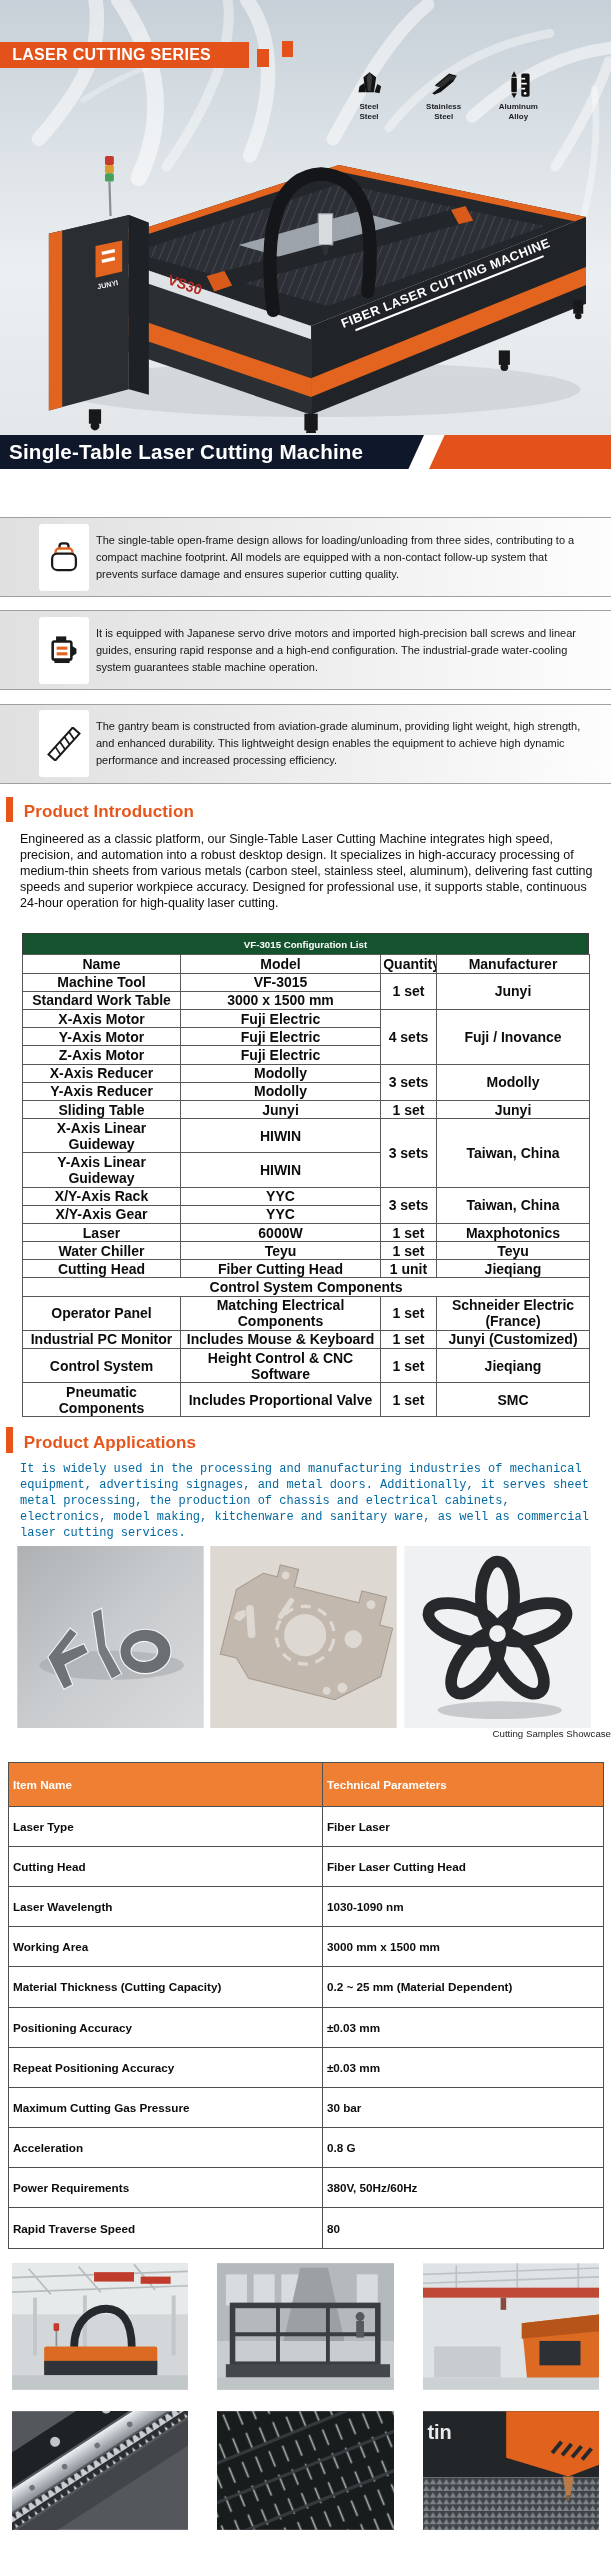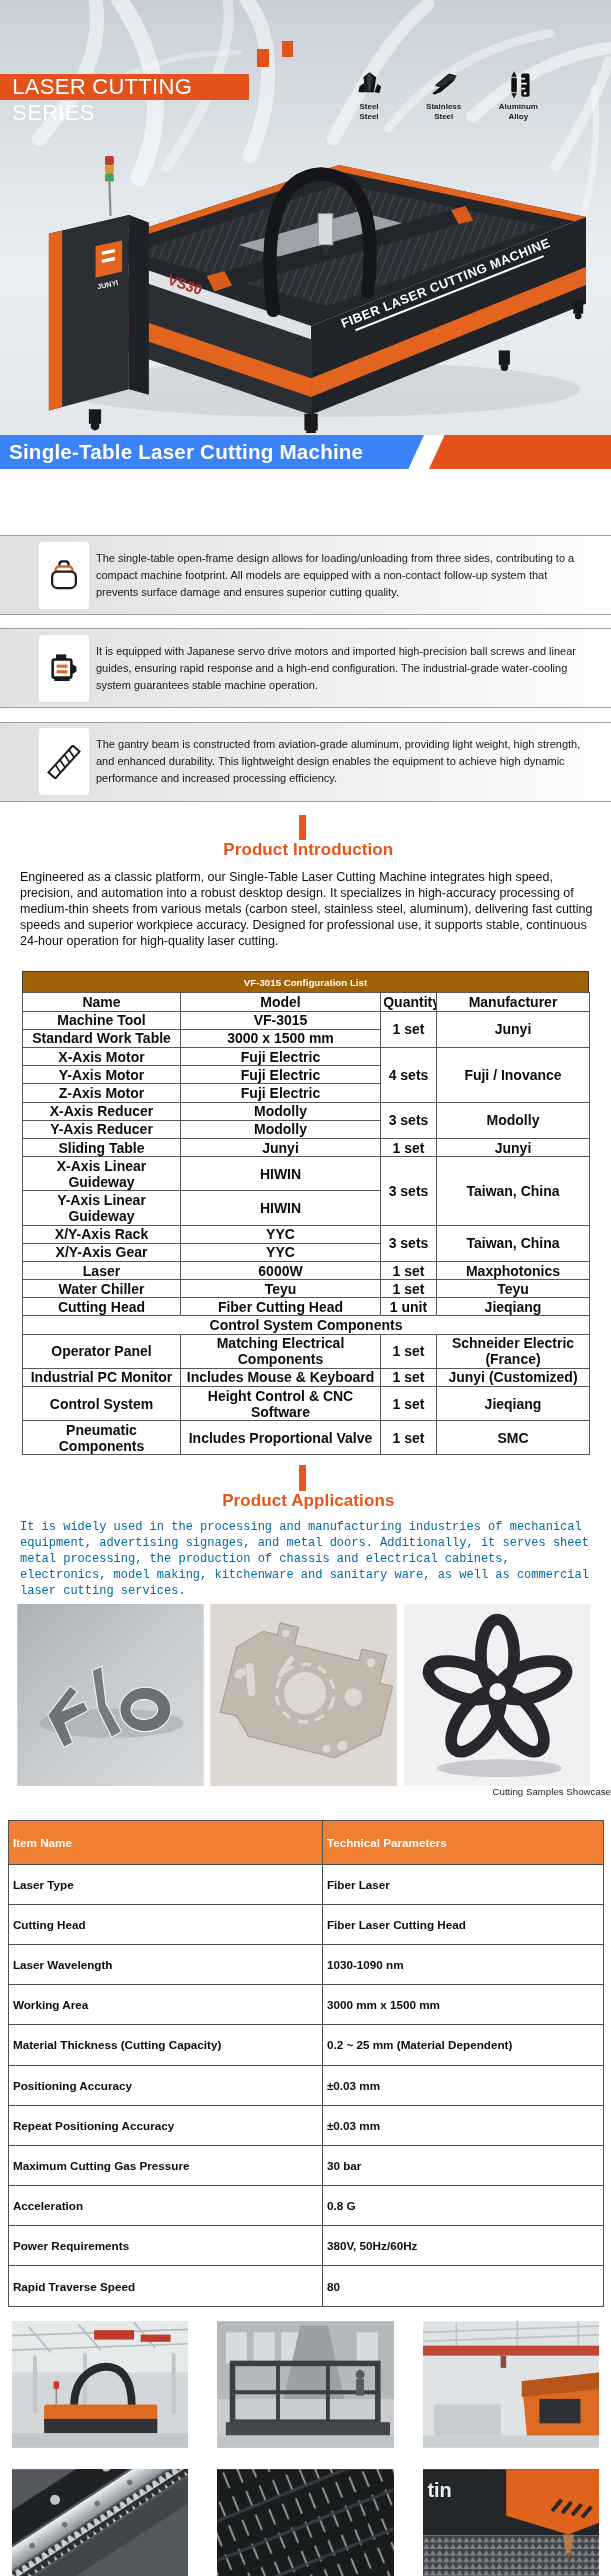--- a/index.html
+++ b/index.html
@@ -4,58 +4,58 @@
 <style>
   html,body{margin:0;padding:0;background:#fff;}
   body{width:611px;font-family:"Liberation Sans",sans-serif;color:#111;}
   .page{width:611px;overflow:hidden;background:#fff;}
 
   
   .hero{position:relative;width:611px;height:435px;overflow:hidden;
         background:linear-gradient(180deg,#c7d0d8 0%,#d8dfe4 28%,#eceff1 62%,#e3e7ea 100%);}
   .hero-branches{position:absolute;left:0;top:0;}
   .series-banner{position:absolute;left:0;top:42px;width:237px;height:25.6px;background:#e2521a;
-        color:#fff;font-size:22px;font-weight:normal;line-height:25.6px;padding-left:12.2px;letter-spacing:0.3px;margin-top:32px;}
+        color:#fff;font-size:16px;font-weight:bold;line-height:25.6px;padding-left:12.2px;letter-spacing:0.3px;}
   .deco-sq1{position:absolute;left:257px;top:49px;width:12.2px;height:18px;background:#e2521a;}
   .deco-sq2{position:absolute;left:282px;top:41px;width:11px;height:15.6px;background:#e2521a;}
   .materials{position:absolute;left:340px;top:69px;display:flex;gap:16.7px;}
   .material{width:58px;text-align:center;}
   .material .micon{height:31px;}
   .material .mlabel{font-size:8px;font-weight:bold;color:#1d1d1d;line-height:9.5px;margin-top:2.2px;}
   .machine{position:absolute;left:0;top:49px;}
 
   
   .title-banner{position:relative;width:611px;height:34px;background:#fff;}
-  .tb-black{position:absolute;left:0;top:0;width:424px;height:34px;background:#3b82f6;
+  .tb-black{position:absolute;left:0;top:0;width:424px;height:34px;background:#0f172a;
         clip-path:polygon(0 0,100% 0,calc(100% - 15.6px) 100%,0 100%);
         color:#fff;font-size:20.6px;font-weight:800;line-height:34px;padding-left:9px;box-sizing:border-box;letter-spacing:0.2px;}
   .tb-orange{position:absolute;left:429px;top:0;width:182px;height:34px;background:#e2521a;
         clip-path:polygon(15.6px 0,100% 0,100% 100%,0 100%);}
 
   
-  .features{margin-top:66px;}
+  .features{margin-top:48px;}
   .feature-bar{position:relative;height:78px;margin-bottom:13.3px;
         background:linear-gradient(90deg,#e0e0e0 0%,#efefef 55%,#fdfdfd 100%);
         border-top:1.1px solid #a0a0a0;border-bottom:1.1px solid #a0a0a0;}
   .icon-tile{position:absolute;left:39px;top:5.6px;width:50px;height:67px;background:#fff;border-radius:3.3px;
         display:flex;align-items:center;justify-content:center;}
   .feature-text{position:absolute;left:96px;top:0;height:100%;width:485px;display:flex;align-items:center;
         font-size:11px;line-height:17px;color:#161616;}
 
   
-  .section-heading{display:flex;align-items:center;margin:12.2px 0 0 5.6px;flex-direction:column;}
+  .section-heading{display:flex;align-items:flex-end;margin:12.2px 0 0 5.6px;}
   .sh-bar{width:7.2px;height:25.6px;background:#e7551b;margin-right:11px;}
   .sh-text{font-size:17px;font-weight:bold;color:#e7551b;letter-spacing:0.1px;}
 
   .intro-body{margin:9px 0 0 20px;width:578px;font-size:12.5px;line-height:16px;color:#0d0d0d;}
   .apps-body{margin:7.8px 0 0 20px;width:581px;font-size:12px;line-height:16px;color:#0369a1;font-family:Liberation Mono, monospace;}
 
   
   .cfg-wrap{margin:22px 0 0 22px;width:567px;}
-  .cfg-title{background:#a16207;border:1.7px solid #3c3c3c;border-bottom:none;color:#fff;
+  .cfg-title{background:#14532d;border:1.7px solid #3c3c3c;border-bottom:none;color:#fff;
         font-size:9.7px;font-weight:bold;text-align:center;height:21px;line-height:21px;box-sizing:border-box;}
   table.cfg{width:567px;border-collapse:collapse;border:1.7px solid #3c3c3c;text-align:center;
         font-size:14px;font-weight:bold;color:#0c0c0c;table-layout:fixed;}
   table.cfg td{border:1.1px solid #585858;height:16px;padding:0.6px 2.2px;overflow:hidden;}
   td.cfg-section{height:16.7px;}
 
   
   .samples{display:flex;gap:6.7px;margin:5.6px 0 0 16.7px;}
   .sample{width:187px;height:182px;overflow:hidden;}
   .samples-caption{text-align:right;margin-top:0;font-size:9.7px;color:#1c1c1c;padding-left:28px;}

